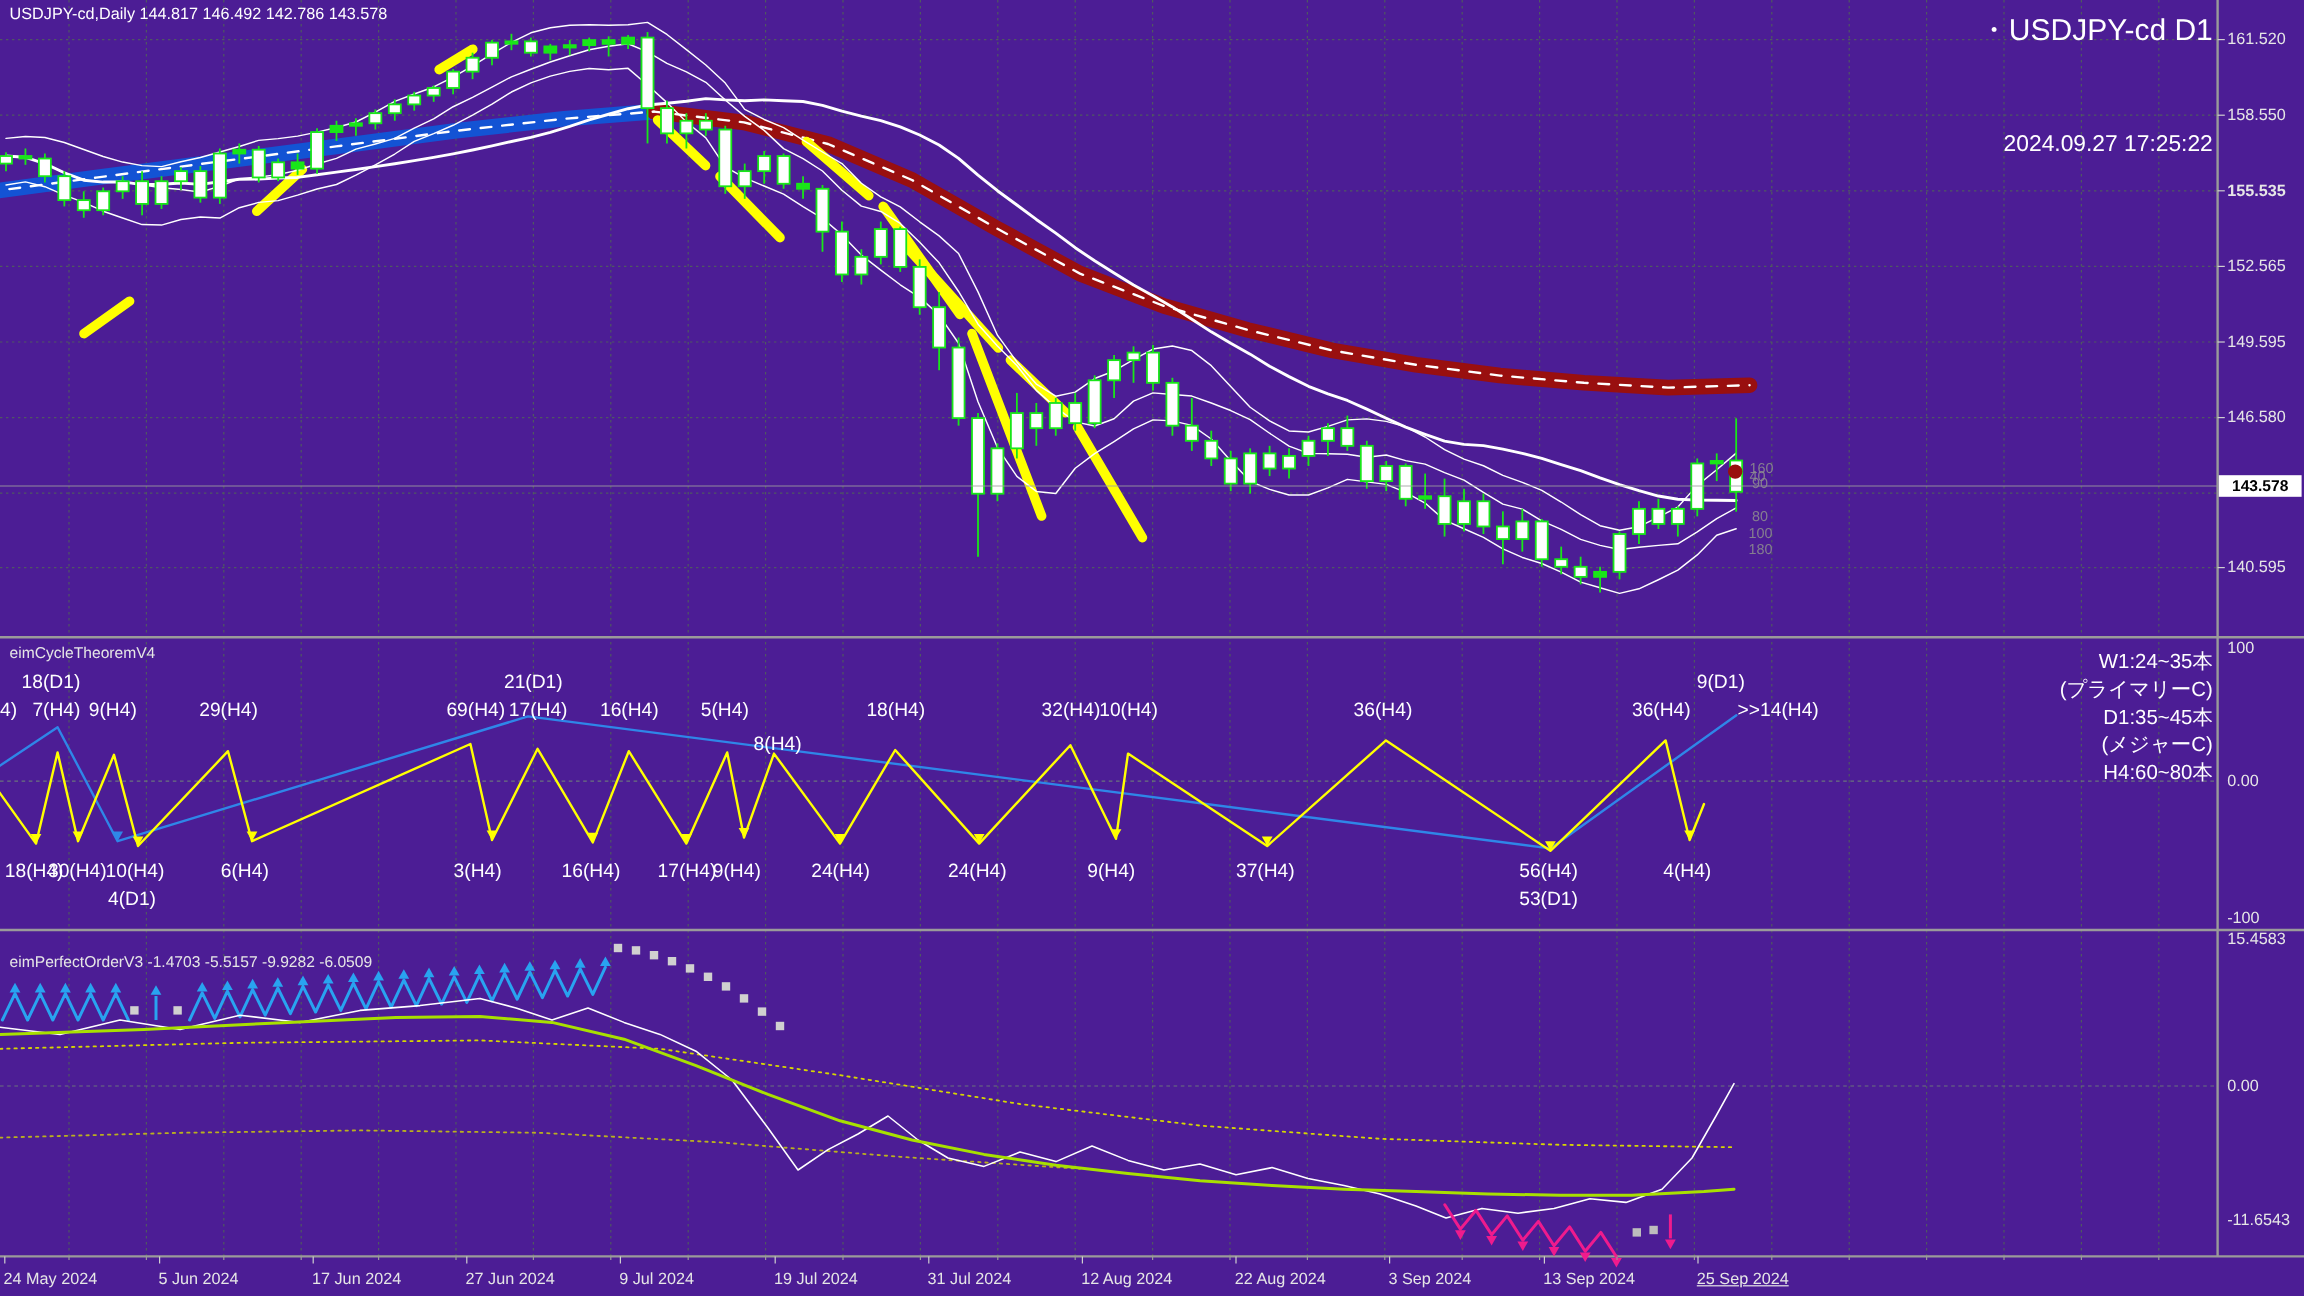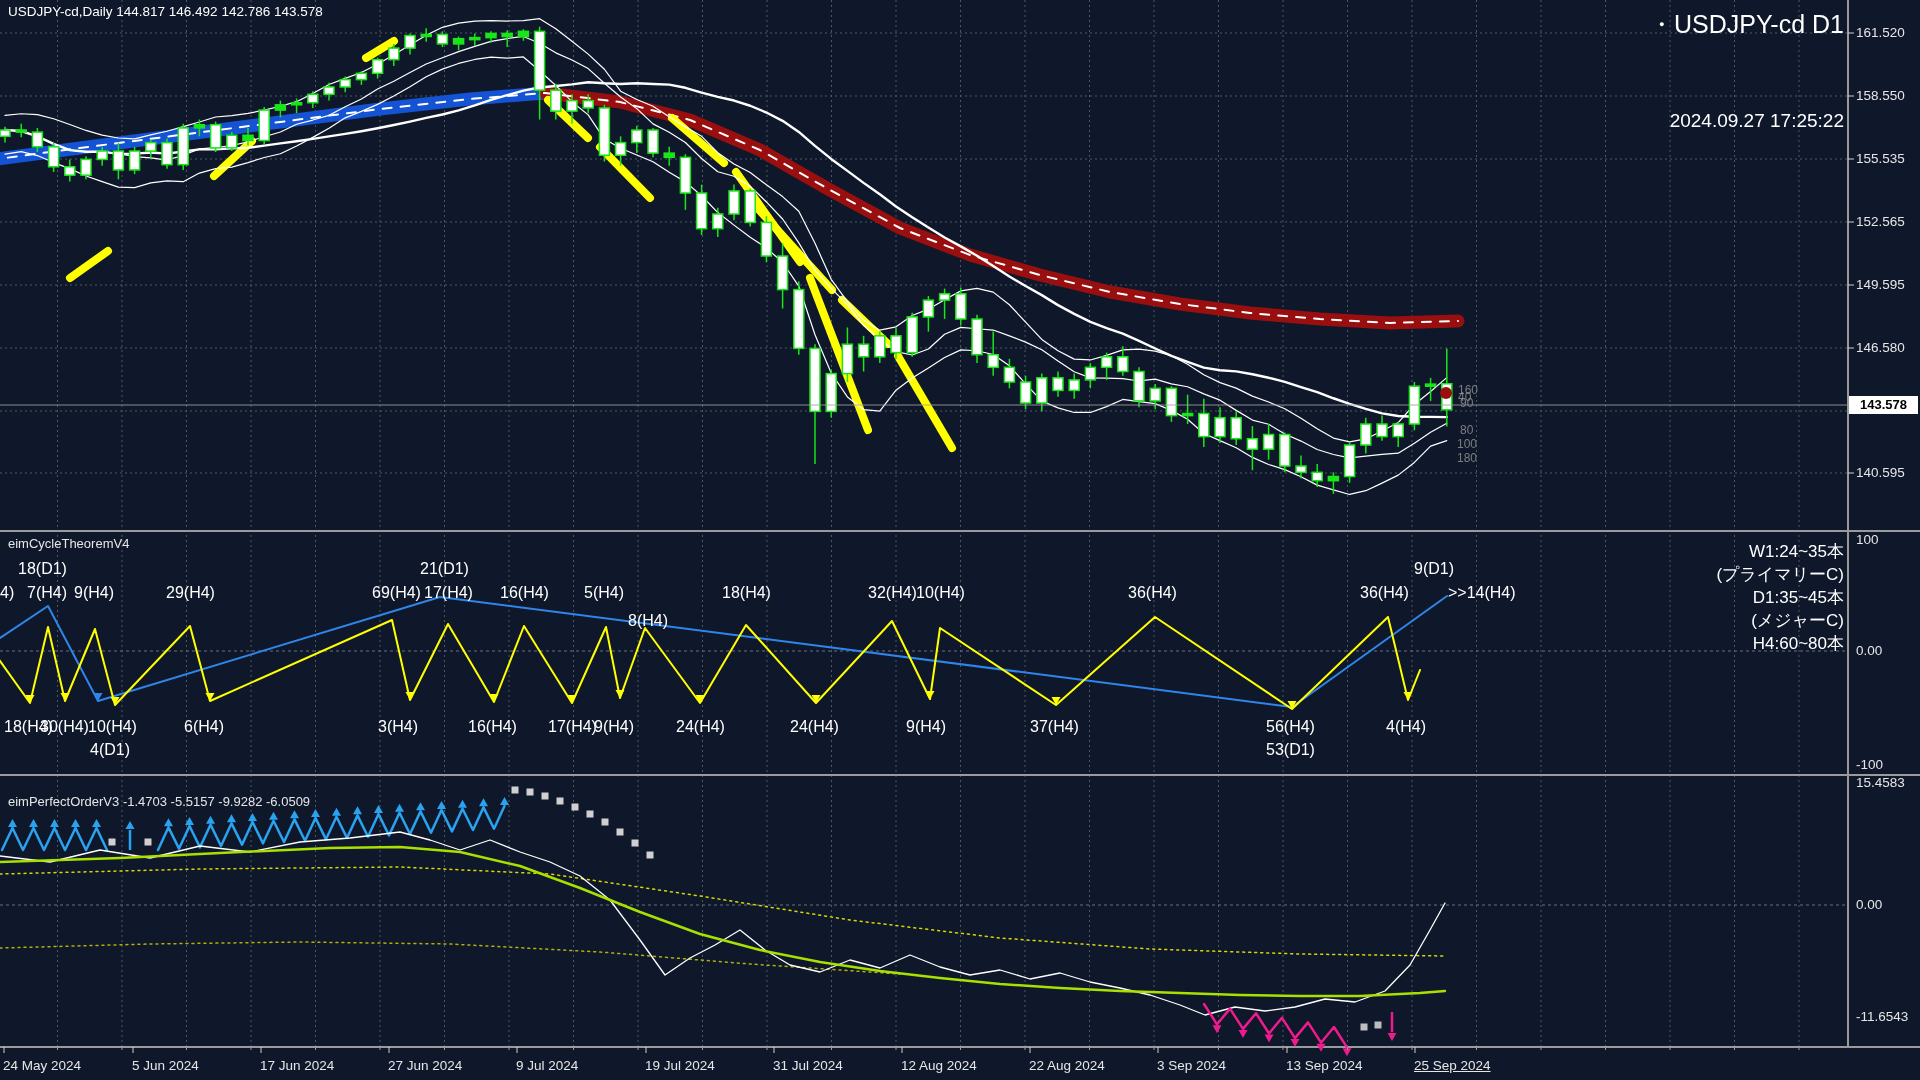--- a/index.html
+++ b/index.html
@@ -1,16 +1,16 @@
 <!DOCTYPE html>
 <html><head>
 <meta charset="utf-8">
 <style>
   html,body{margin:0;padding:0;background:#000;width:1920px;height:1080px;overflow:hidden}
-  #screen{position:relative;width:1920px;height:1080px;background:#0f172a;font-family:"Liberation Sans",sans-serif}
+  #screen{position:relative;width:1920px;height:1080px;background:#4c1d95;font-family:"Liberation Sans",sans-serif}
   #cv{position:absolute;left:0;top:0}
   .lbl{position:absolute;color:#e6e6e6;font:13.5px "Liberation Sans",sans-serif;white-space:nowrap}
   .title{left:8px;top:4px;color:#fff;font-size:13.5px}
   .ind-name{color:#e6e6e6;font-size:13px}
   .ov{position:absolute;right:76px;color:#fff;text-align:right;white-space:nowrap}
   .ov-symbol{top:8px;font-size:25px}
   .ov-count{top:44px;font-size:30px}
   .ov-time{top:110px;font-size:19px}
   .cyclbl{position:absolute;color:#fff;font-size:16px;white-space:nowrap}
   .piplbl{position:absolute;color:#8f8f8f;font-size:12px;opacity:.85;white-space:nowrap}
@@ -402,21 +402,21 @@
       <div>W1:24~35本</div>
       <div>(プライマリーC)</div>
       <div>D1:35~45本</div>
       <div>(メジャーC)</div>
       <div>H4:60~80本</div>
     </div>
 
   <div id="labels">
       <div class="axlbl" style="top: 25px;">161.520</div>
       <div class="axlbl" style="top: 88px;">158.550</div>
-      <div class="axlbl" style="top: 151px;">155.535</div>
+      <div class="axlbl" style="top: 151px; font-weight: bold;">155.535</div>
       <div class="axlbl" style="top: 214px;">152.565</div>
       <div class="axlbl" style="top: 277px;">149.595</div>
       <div class="axlbl" style="top: 340px;">146.580</div>
       <div class="axlbl" style="top: 465px;">140.595</div>
       <div class="axlbl" style="top: 532px;">100</div>
       <div class="axlbl" style="top: 643px;">0.00</div>
       <div class="axlbl" style="top: 757px;">-100</div>
       <div class="axlbl" style="top: 775px;">15.4583</div>
       <div class="axlbl" style="top: 897px;">0.00</div>
       <div class="axlbl" style="top: 1009px;">-11.6543</div>

